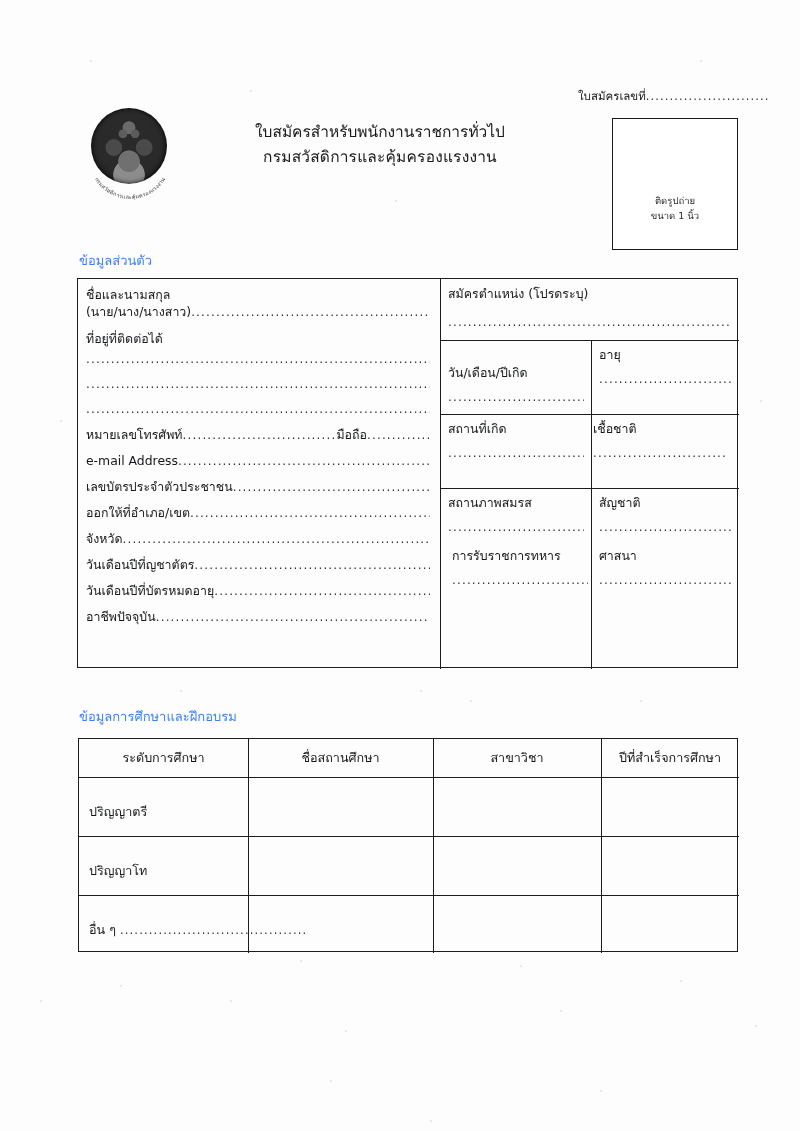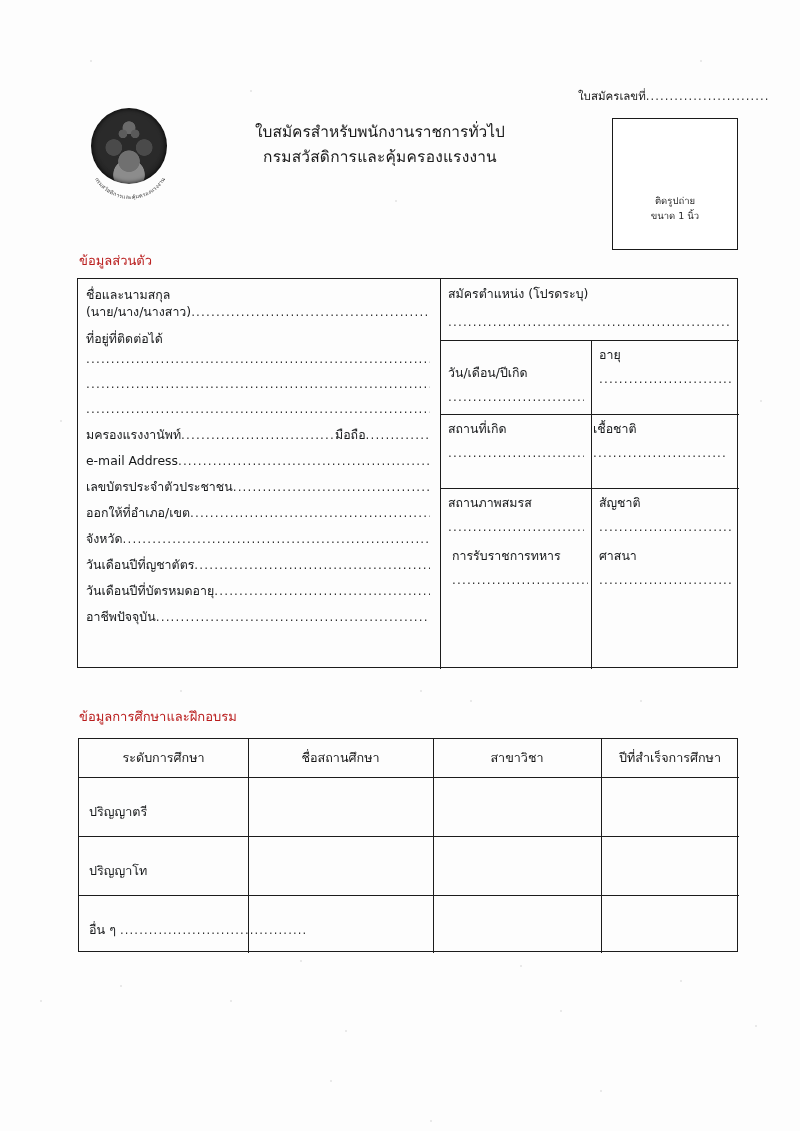--- a/index.html
+++ b/index.html
@@ -113,21 +113,21 @@
     text-align: center;
     font-size: 9.5px;
     line-height: 15px;
     color: #2a2a2a;
   }
 
   
   .section-title {
     position: absolute;
     font-size: 13px;
-    color: #b91c1c;
+    color: #3b82f6;
     white-space: nowrap;
   }
   #sec-personal { left: 79px; top: 250px; }
   #sec-education { left: 79px; top: 706px; }
 
   
   #personal-table {
     position: absolute;
     left: 77px; top: 278px;
     width: 661px; height: 390px;
@@ -290,21 +290,21 @@
 
     <div class="pt-left">
       <div class="fld">ชื่อและนามสกุล</div>
       <div class="fld"><span>(นาย/นาง/นางสาว)</span><span class="dotfill">..............................................................</span></div>
 
       <div class="fld" style="margin-top:9px;">ที่อยู่ที่ติดต่อได้</div>
       <div class="dotline">..........................................................................................</div>
       <div class="dotline">..........................................................................................</div>
       <div class="dotline">..........................................................................................</div>
 
-      <div class="fld" style="line-height:25px;"><span>มครองแรงงานัพท์</span><span class="dotfill">...............................</span><span>มือถือ</span><span class="dotfill">...............................</span></div>
+      <div class="fld" style="line-height:25px;"><span>หมายเลขโทรศัพท์</span><span class="dotfill">...............................</span><span>มือถือ</span><span class="dotfill">...............................</span></div>
 
       <div class="fld" style="line-height:25px;"><span>e-mail Address</span><span class="dotfill">..................................................................</span></div>
 
       <div class="fld" style="line-height:25px;"><span>เลขบัตรประจำตัวประชาชน</span><span class="dotfill">..........................................</span></div>
 
       <div class="fld" style="line-height:25px;"><span>ออกให้ที่อำเภอ/เขต</span><span class="dotfill">.......................................................</span></div>
 
       <div class="fld" style="line-height:25px;"><span>จังหวัด</span><span class="dotfill">.........................................................................</span></div>
 
       <div class="fld" style="line-height:25px;"><span>วันเดือนปีที่ญชาตัตร</span><span class="dotfill">......................................................</span></div>

